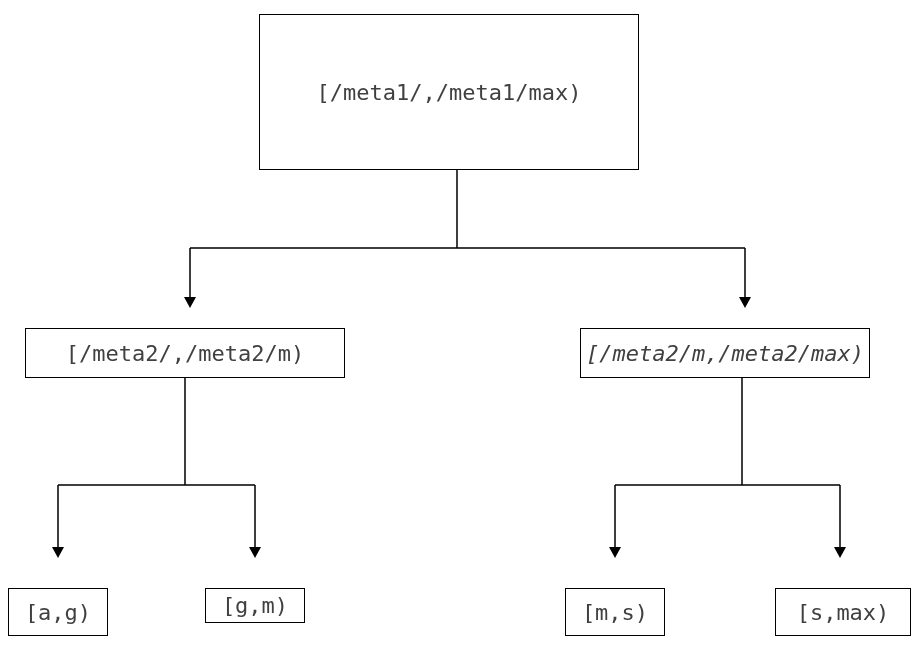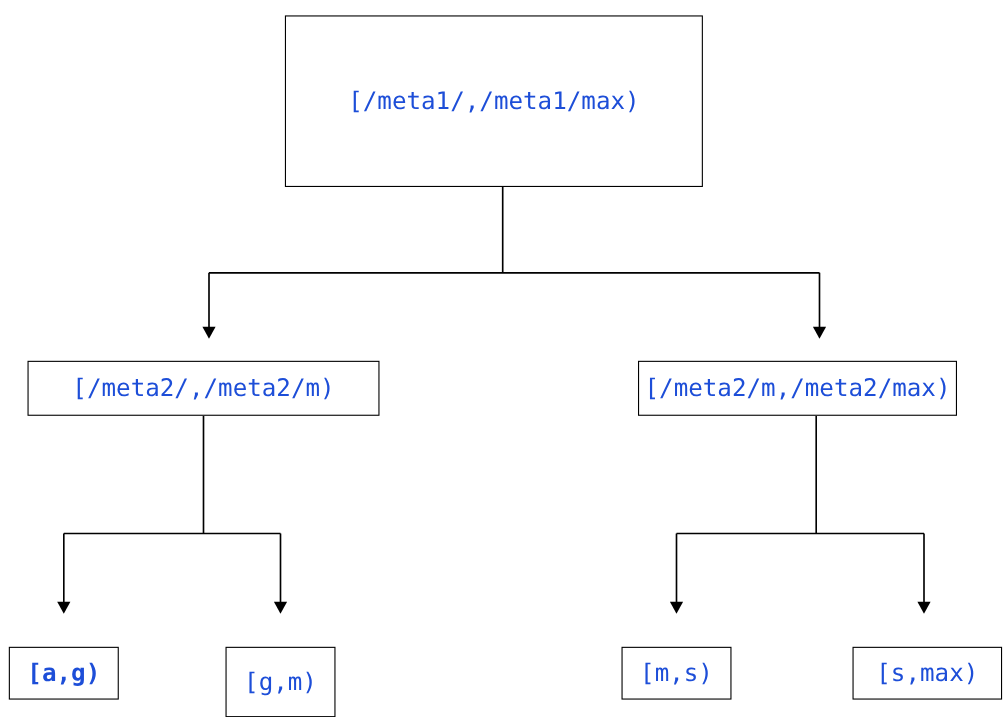--- a/index.html
+++ b/index.html
@@ -23,28 +23,28 @@
   }
   .node {
     position: absolute;
     box-sizing: border-box;
     border: 1.5px solid #000000;
     background: #ffffff;
     display: flex;
     align-items: center;
     justify-content: center;
     font-size: 22px;
-    color: #1d4ed8;
+    color: #404040;
     white-space: nowrap;
   }
   .node-root  { left: 259px; top: 14px;  width: 380px; height: 156px; }
   .node-left  { left: 25px;  top: 328px; width: 320px; height: 50px; text-align: right;  }
-  .node-right { left: 580px; top: 328px; width: 290px; height: 50px;  }
-  .node-ag    { left: 8px;   top: 588px; width: 100px; height: 48px; font-weight: bold;  }
-  .node-gm    { left: 205px; top: 588px; width: 100px; height: 64px;  }
+  .node-right { left: 580px; top: 328px; width: 290px; height: 50px; font-style: italic;  }
+  .node-ag    { left: 8px;   top: 588px; width: 100px; height: 48px;  }
+  .node-gm    { left: 205px; top: 588px; width: 100px; height: 35px;  }
   .node-ms    { left: 565px; top: 588px; width: 100px; height: 48px;  }
   .node-smax  { left: 775px; top: 588px; width: 136px; height: 48px;  }
   svg line, svg path {
     stroke: #000000;
     stroke-width: 1.5;
     fill: none;
   }
   svg polygon {
     fill: #000000;
     stroke: none;

